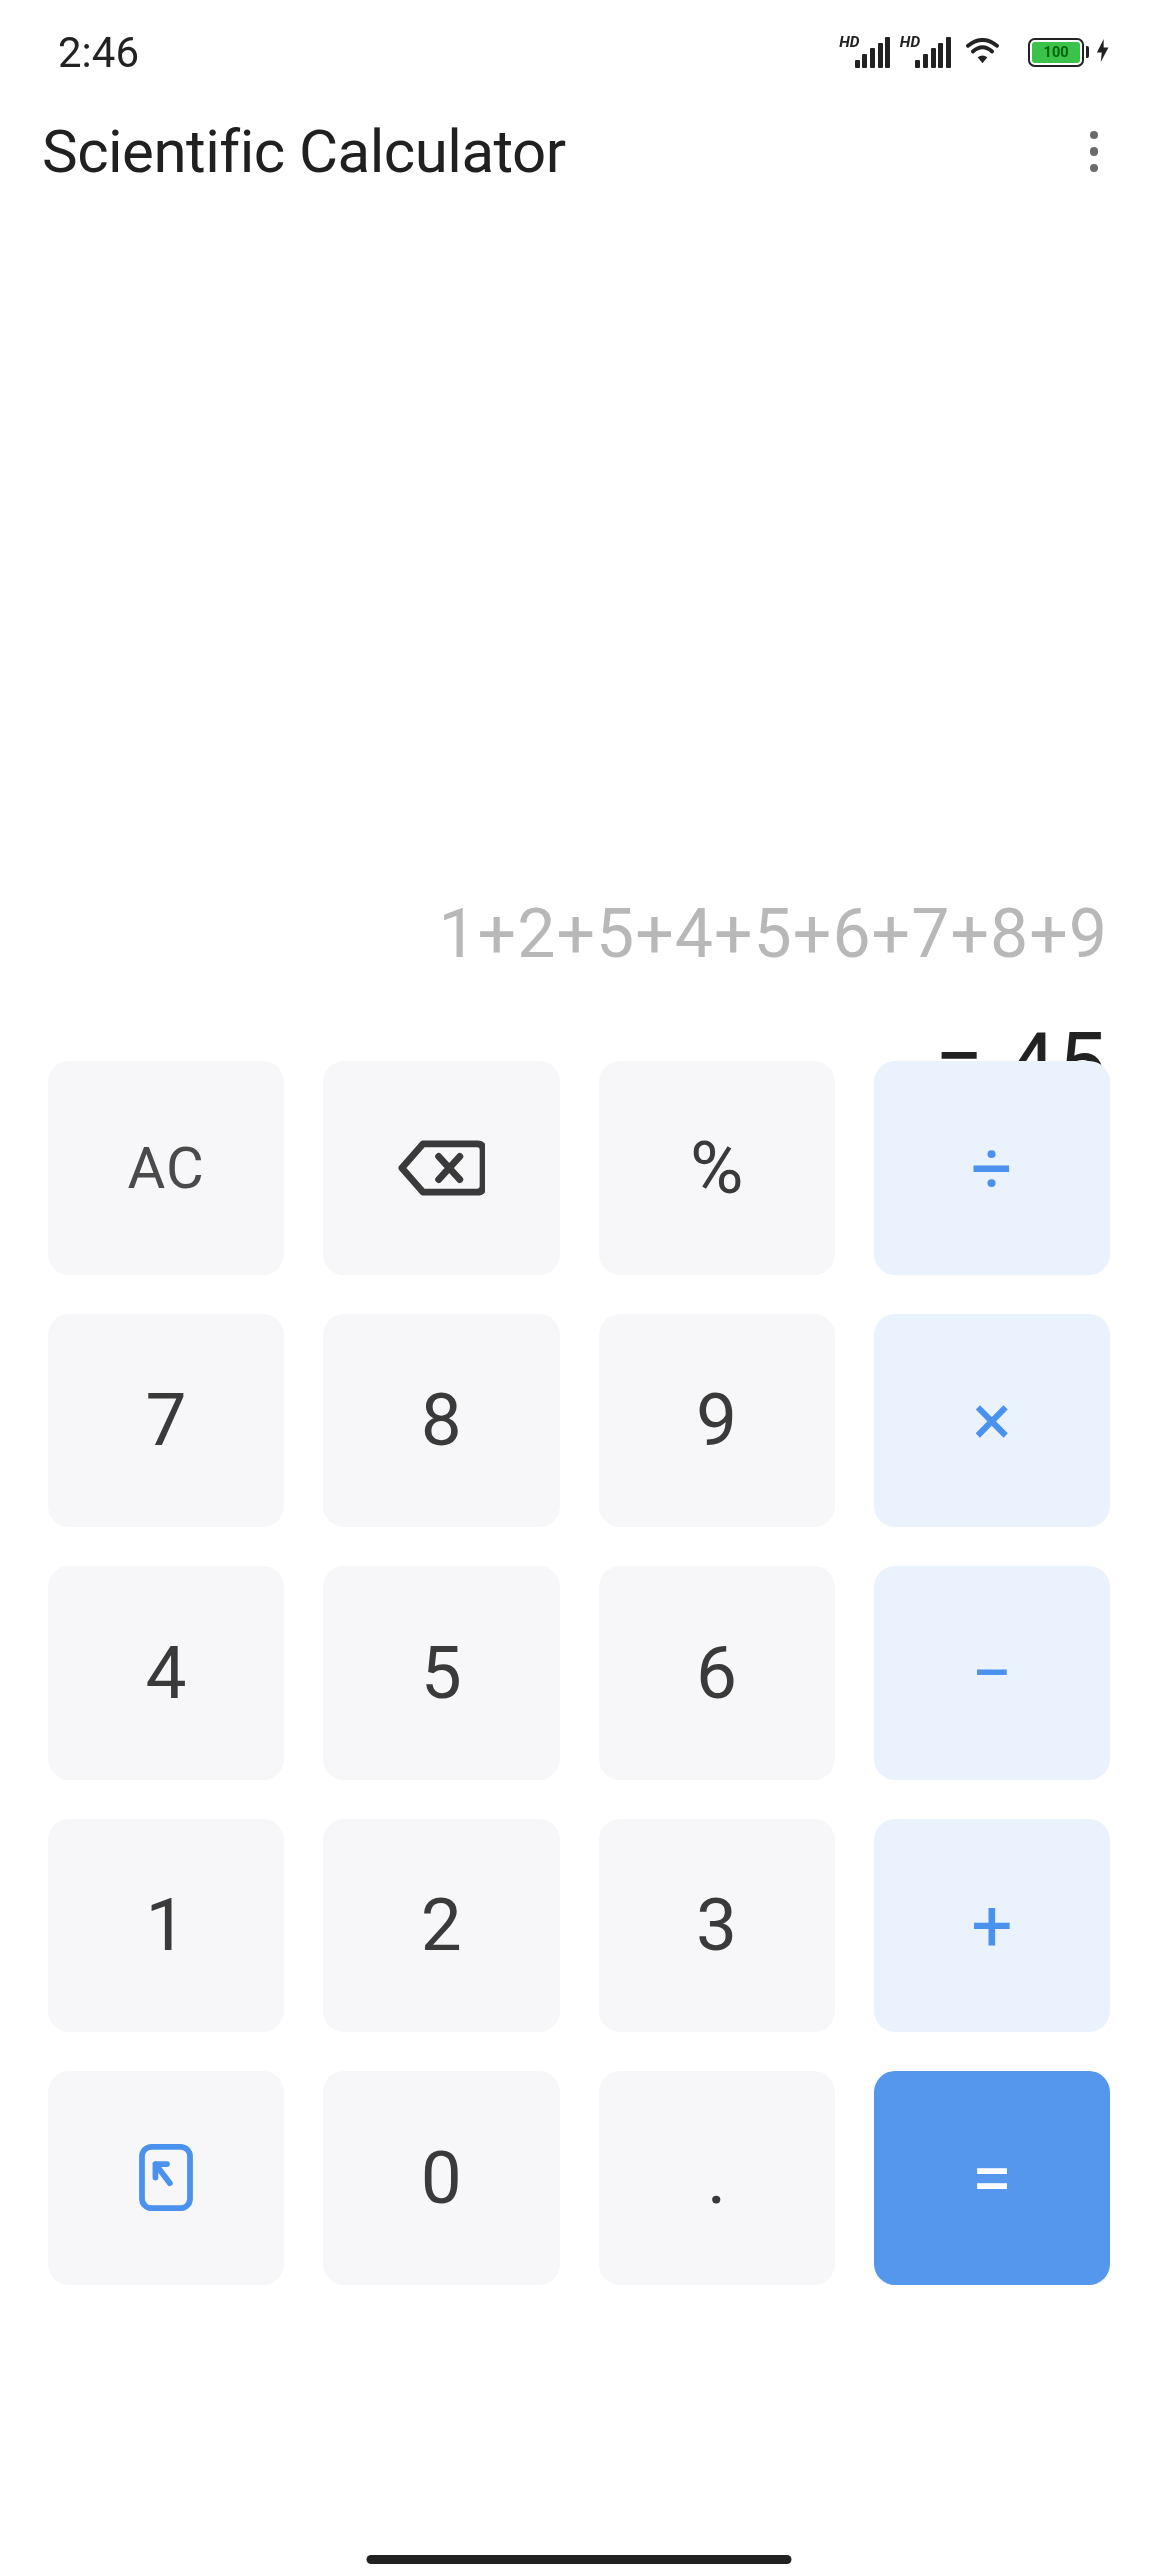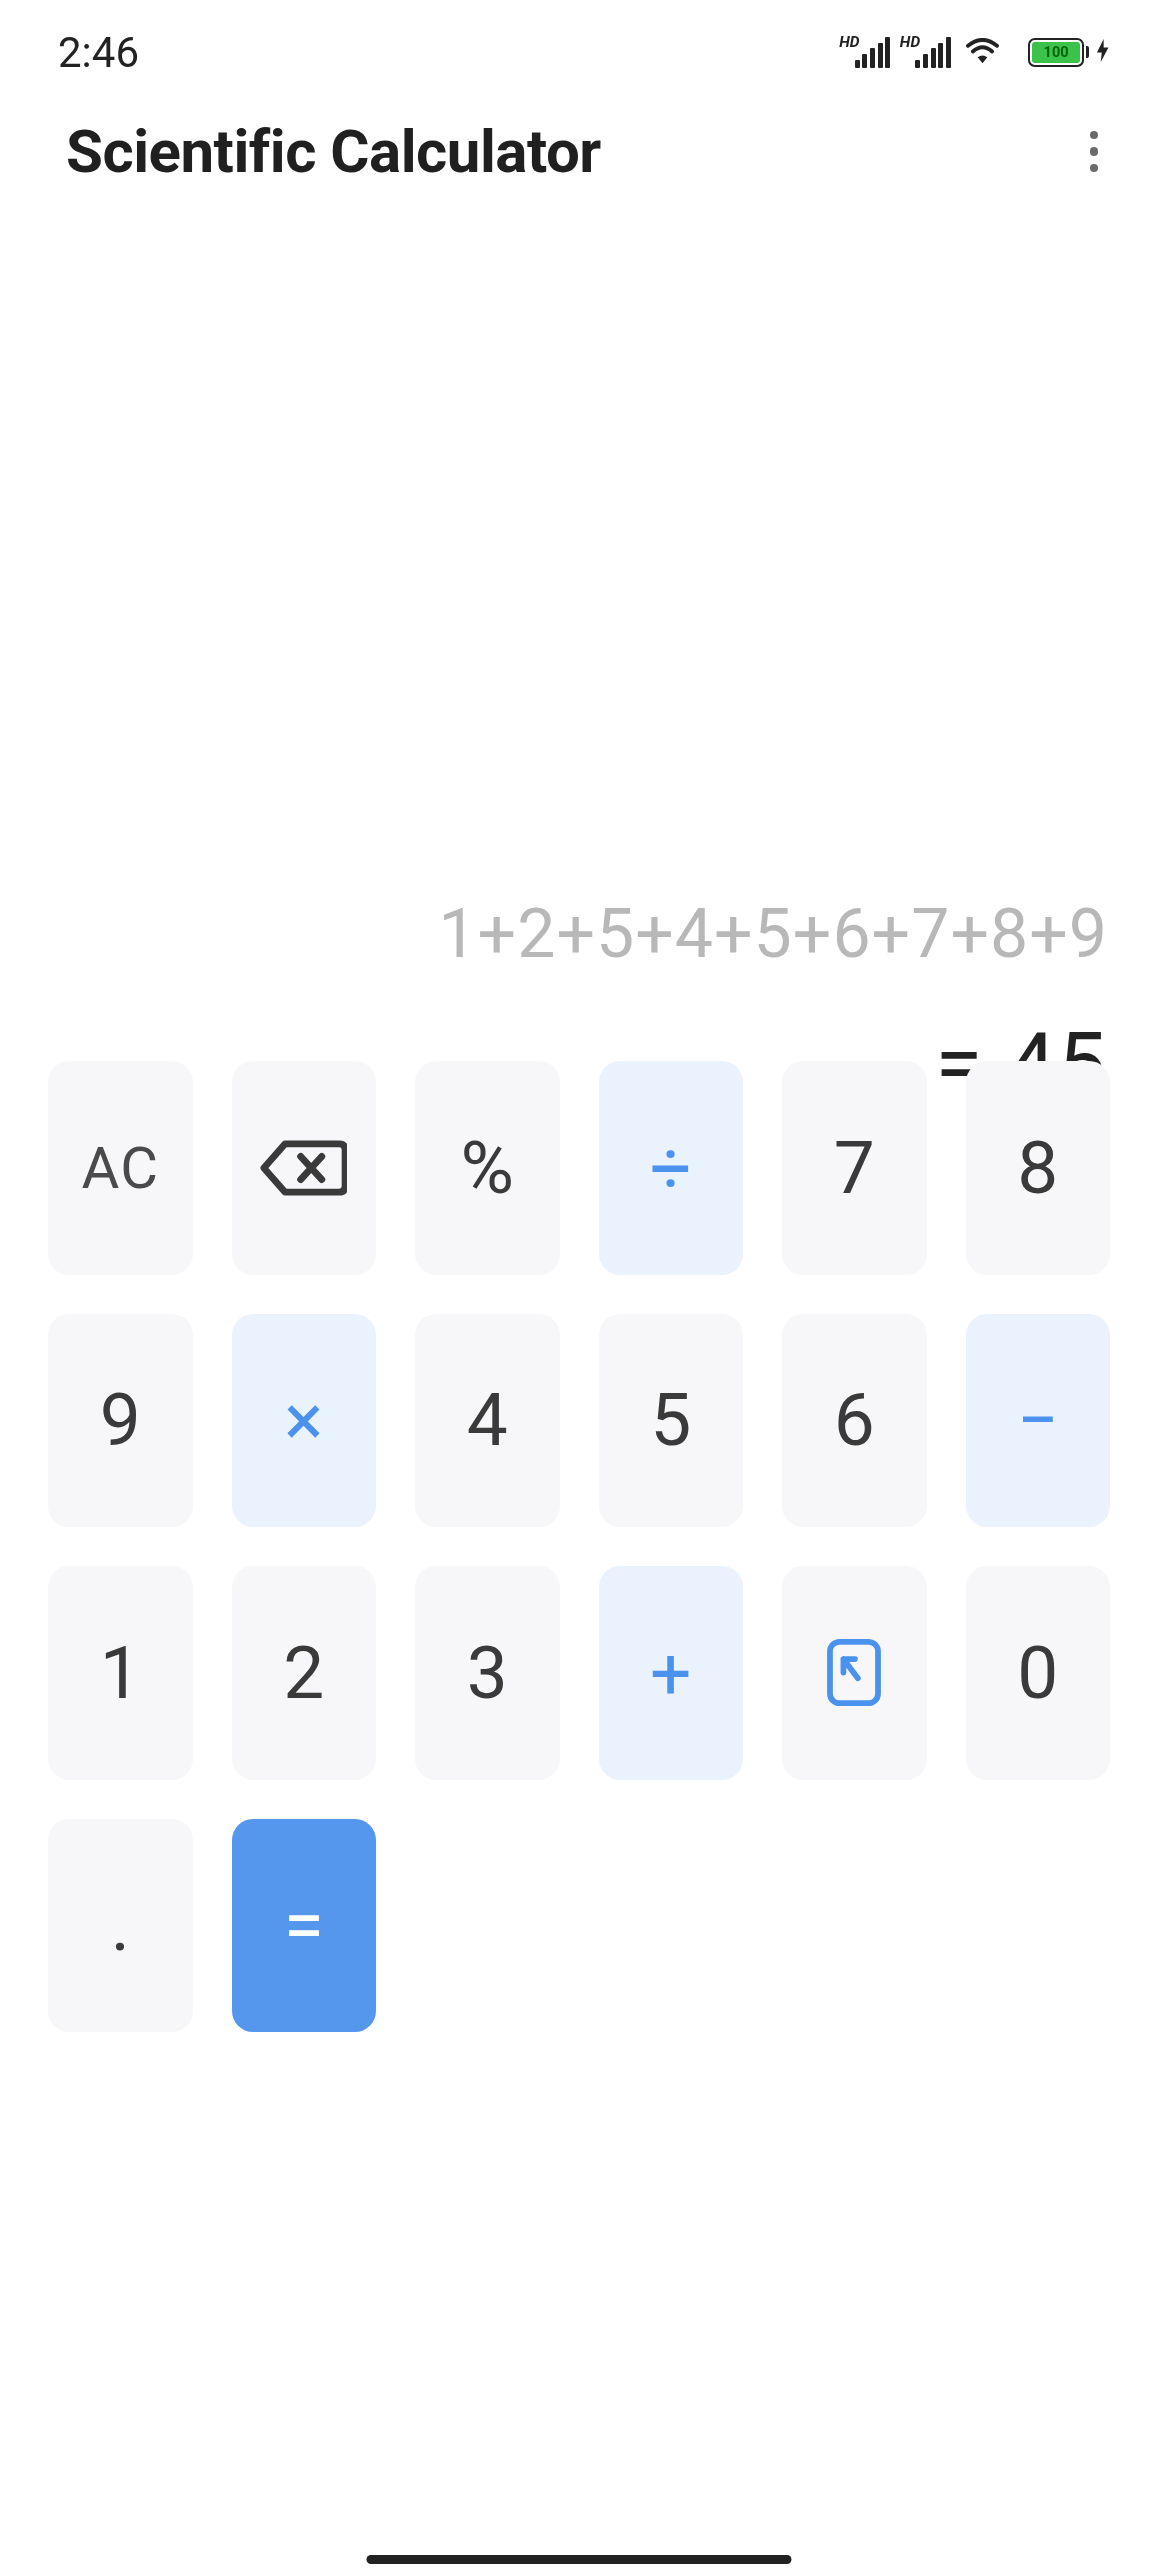--- a/index.html
+++ b/index.html
@@ -102,24 +102,23 @@
 
     
     .app-header {
       display: flex;
       justify-content: space-between;
       align-items: center;
       padding: 29px 50px 19.3px 42px;
     }
     .app-title {
       font-size: 60px;
-      font-weight: 700;
+      font-weight: 400;
       color: #202020;
       letter-spacing: -0.5px;
-      margin-left: 24px;
     }
     .more-button {
       display: flex;
       flex-direction: column;
       gap: 7.7px;
       padding: 9.6px;
     }
     .more-dot {
       width: 8.7px;
       height: 8.7px;
@@ -148,21 +147,21 @@
     }
 
     
     .keypad {
       position: absolute;
       bottom: 39px;
       left: 0;
       right: 0;
       padding: 0 48px;
       display: grid;
-      grid-template-columns: repeat(6, 1fr);
+      grid-template-columns: repeat(4, 1fr);
       grid-template-rows: repeat(6, 1fr);
       gap: 39px;
       height: 1476px;
     }
     .key {
       background: #f7f7f9;
       border-radius: 21px;
       display: flex;
       align-items: center;
       justify-content: center;

